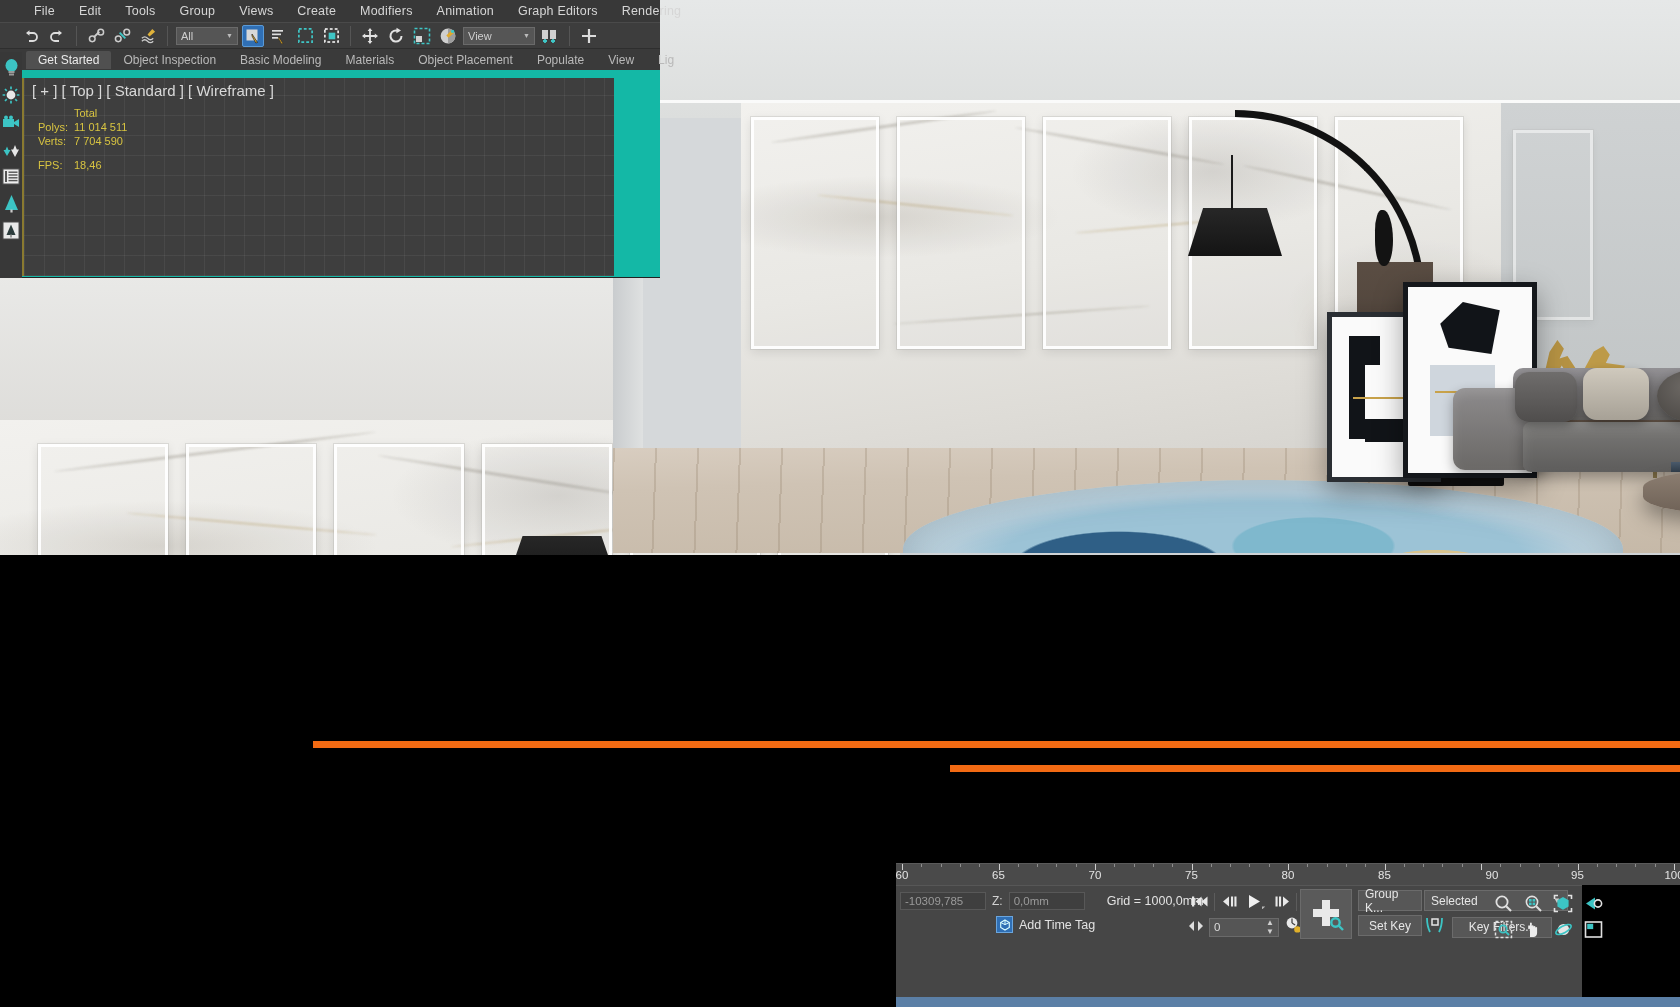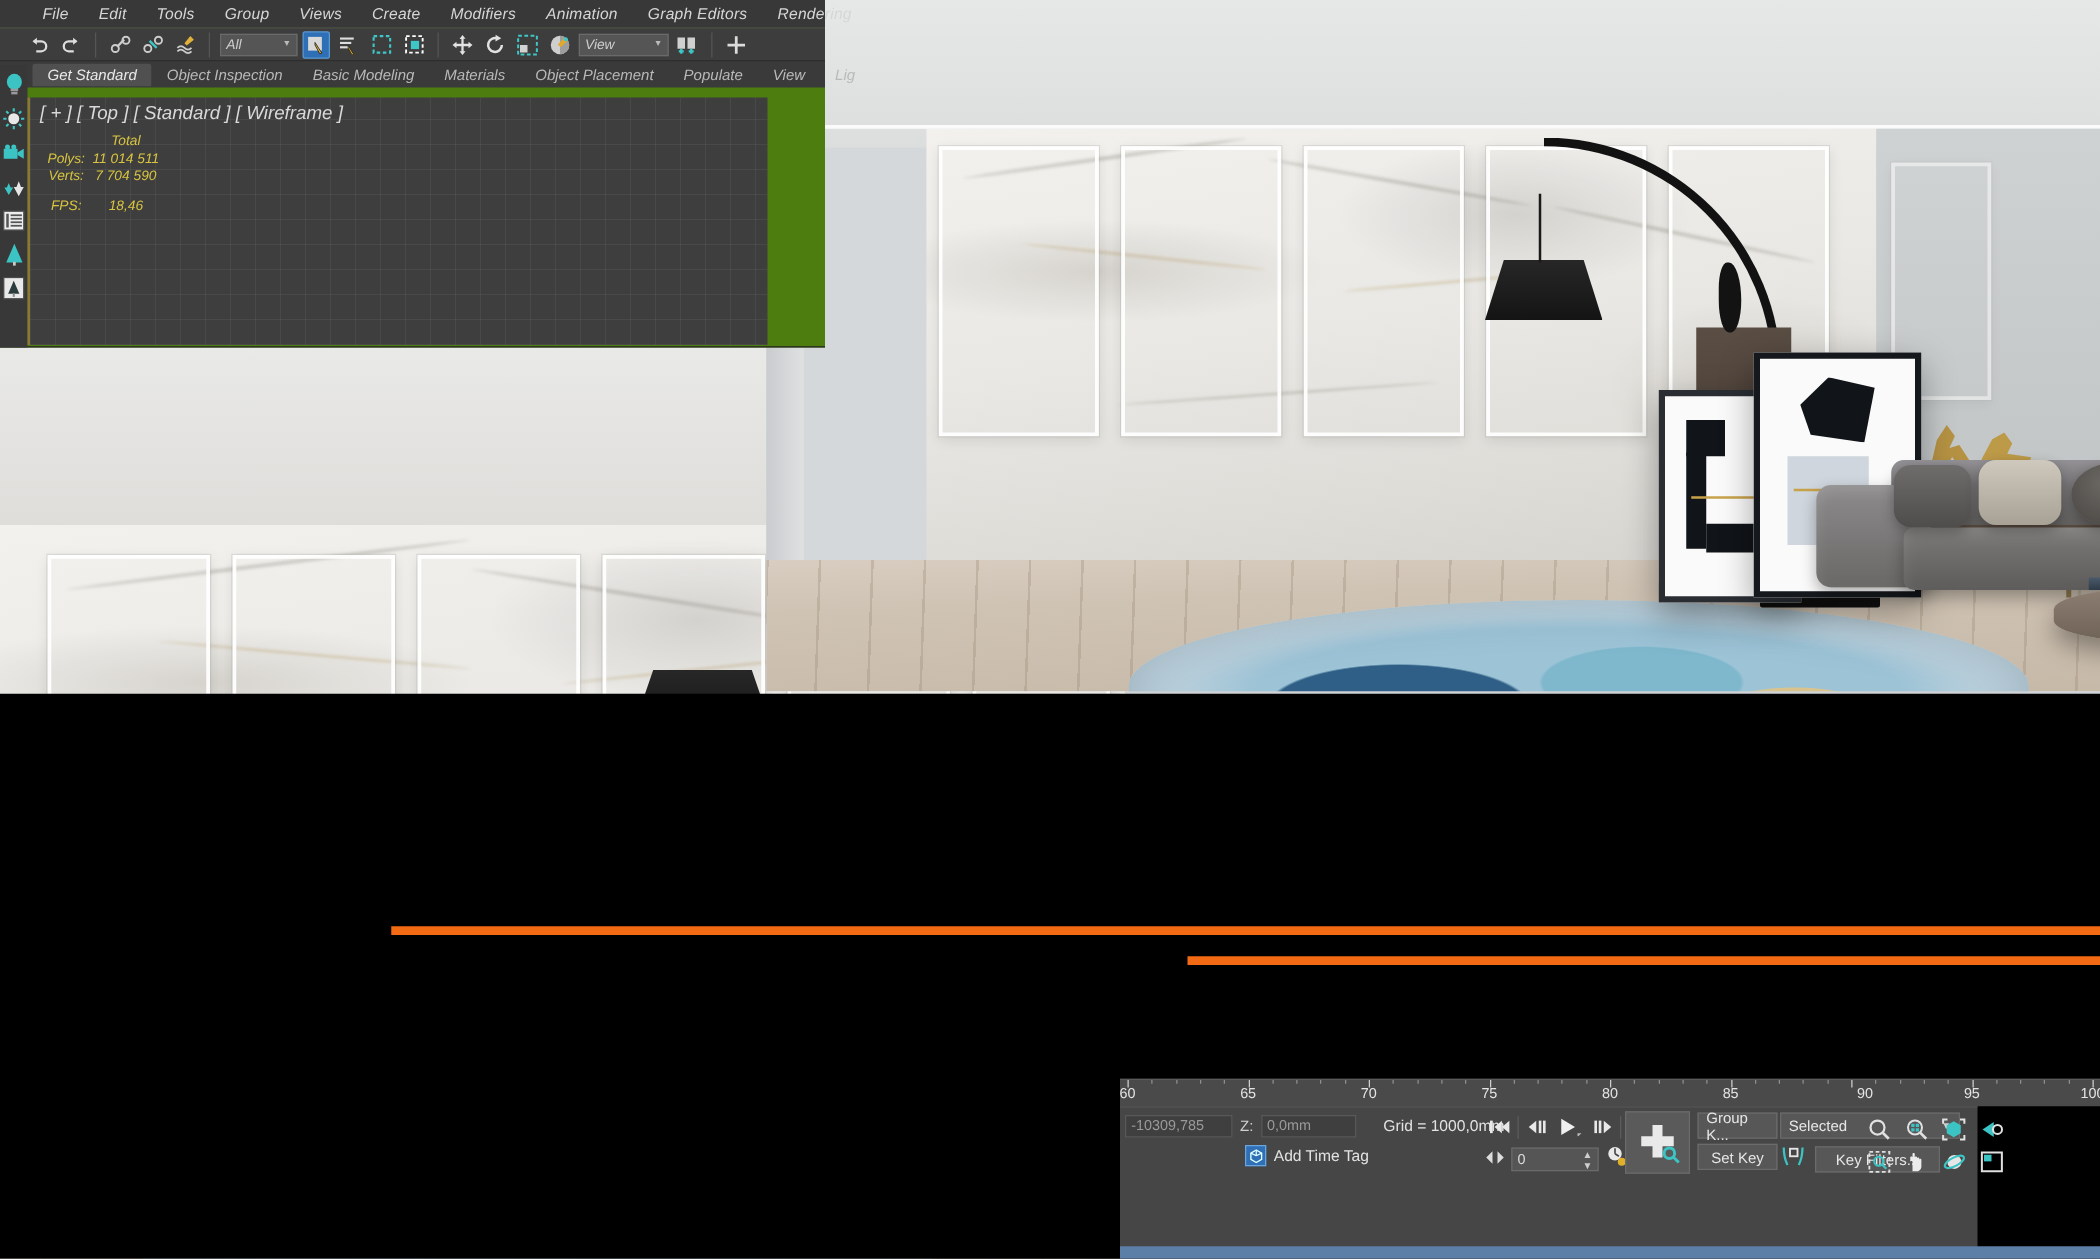--- a/index.html
+++ b/index.html
@@ -61,21 +61,21 @@
   .lamp-pole { position:absolute; background:#1b1b1b; }
 
   .art-frame { position:absolute; background:#fafafa;
     border:5px solid #15181c; box-shadow:0 10px 26px rgba(0,0,0,.35); }
   .art-blob { position:absolute; background:#111418; }
   .art-blob.light { background:#cfd6dd; }
   .art-gold { position:absolute; background:#c8a24a; }
 
   
   .max-chrome { position:absolute; left:0; top:0; width:660px; height:278px;
-    background:#4d7c0f; border-bottom:1px solid #222;font-style:italic; }
+    background:#14b8a6; border-bottom:1px solid #222; }
 
   .menubar { height:22px; display:flex; align-items:center; gap:0;
     background:#383838; padding-left:22px; }
   .menubar .mi { color:#d6d6d6; font-size:12.5px; padding:2px 12px; letter-spacing:.2px;
     white-space:nowrap; }
 
   .toolbar { height:26px; background:#3d3d3d; display:flex; align-items:center;
     gap:4px; padding-left:20px; border-top:1px solid #4a4a4a; }
   .tb-sep { width:1px; height:20px; background:#555; margin:0 4px; }
   .tb-ico { width:22px; height:22px; display:flex; align-items:center; justify-content:center;
@@ -98,21 +98,21 @@
   .rail-ico { width:19px; height:24px; display:flex; align-items:center; justify-content:center; }
 
   .viewport { position:absolute; left:22px; top:78px; width:592px; height:198px;
     background:#3e3e3e; border-left:2px solid #8a7a30; overflow:hidden; }
   .vp-grid { position:absolute; inset:0;
     background:
       repeating-linear-gradient(0deg, rgba(255,255,255,.055) 0 1px, transparent 1px 20px),
       repeating-linear-gradient(90deg, rgba(255,255,255,.055) 0 1px, transparent 1px 20px); }
   .vp-label { position:absolute; left:8px; top:4px; color:#d9d9d9; font-size:15px; }
   .vp-stats { position:absolute; left:14px; top:28px; font-size:11px; color:#d8c441; }
-  .vp-stats table { border-collapse:collapse;text-align:center; }
+  .vp-stats table { border-collapse:collapse; }
   .vp-stats td { padding:1px 6px 1px 0; white-space:nowrap; }
   .vp-stats td.val { color:#d8c441; }
   .vp-stats tr.hdr td { color:#d8c441; }
 
   
   .render-tr { position:absolute; left:613px; top:0; width:1067px; height:553px;
     overflow:hidden; background:#d5d8da; }
 
   
   .title-band { position:absolute; left:0; top:555px; width:1680px; height:452px;
@@ -449,21 +449,21 @@
       </div>
       <div class="tb-sep"></div>
       <div class="tb-ico">
         <svg width="18" height="18" viewBox="0 0 18 18">
             <path d="M9 2v14M2 9h14" stroke="#dcdcdc" stroke-width="2.2"></path>
           </svg>
       </div>
     </div>
 
     <div class="tabbar">
-      <div class="tab active">Get Standard</div>
+      <div class="tab active">Get Started</div>
       <div class="tab">Object Inspection</div>
       <div class="tab">Basic Modeling</div>
       <div class="tab">Materials</div>
       <div class="tab">Object Placement</div>
       <div class="tab">Populate</div>
       <div class="tab">View</div>
       <div class="tab">Lig</div>
     </div>
 
     <div class="left-rail">

